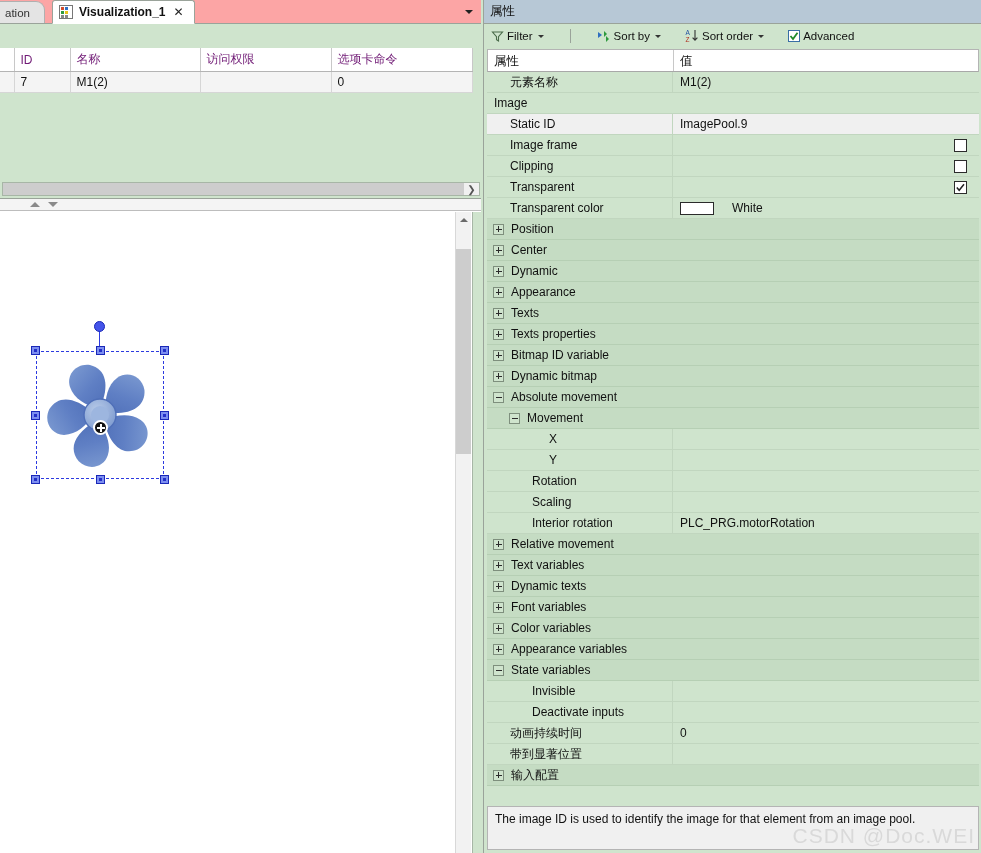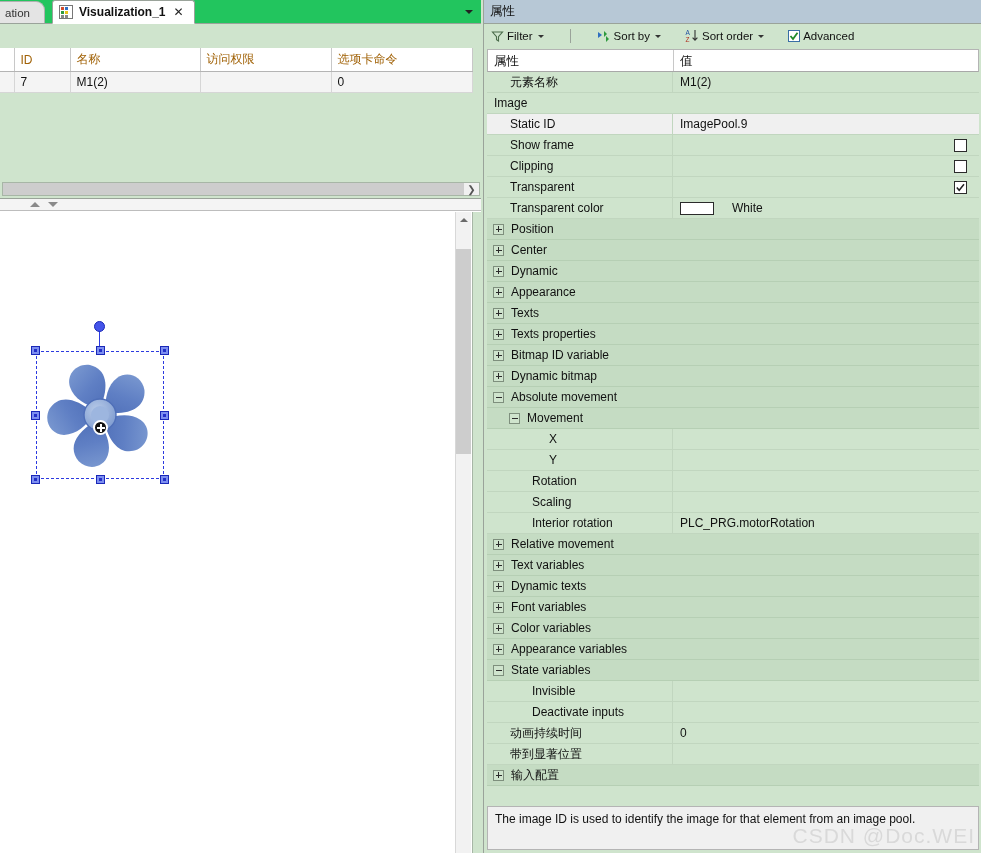--- a/index.html
+++ b/index.html
@@ -24,21 +24,21 @@
     left: 0; top: 0;
     width: 483px; height: 853px;
     background: #ffffff;
   }
 
   
   #tabstrip {
     position: absolute;
     left: 0; top: 0;
     width: 483px; height: 24px;
-    background: #22c55e;
+    background: #fca5a5;
     border-bottom: 1px solid #9aa39a;
     box-sizing: border-box;
   }
   .tab-prev {
     position: absolute;
     left: -14px; top: 1px;
     height: 22px;
     padding: 0 14px 0 18px;
     line-height: 22px;
     background: #e4e4e4;
@@ -123,21 +123,21 @@
   }
   #elements-table th {
     background: #ffffff;
     border-right: 1px solid #c8c8c8;
     border-bottom: 1px solid #b4b4b4;
     text-align: left;
     font-weight: normal;
     padding: 3px 6px;
     height: 21px;
     box-sizing: border-box;
-    color: #a16207;
+    color: #701a75;
   }
   #elements-table td {
     background: #f4f4f4;
     border-right: 1px solid #d6d6d6;
     border-bottom: 1px solid #d6d6d6;
     padding: 3px 6px;
     height: 20px;
     box-sizing: border-box;
     color: #111;
   }
@@ -740,21 +740,21 @@
         <div class="prow alt">
           <div class="pname">
             <span style="padding-left: 23px;">Static ID</span>
           </div>
           <div class="pval">
             <span>ImagePool.9</span>
           </div>
         </div>
         <div class="prow">
           <div class="pname">
-            <span style="padding-left: 23px;">Show frame</span>
+            <span style="padding-left: 23px;">Image frame</span>
           </div>
           <div class="pval">
             <span class="pcheck"></span>
           </div>
         </div>
         <div class="prow">
           <div class="pname">
             <span style="padding-left: 23px;">Clipping</span>
           </div>
           <div class="pval">

